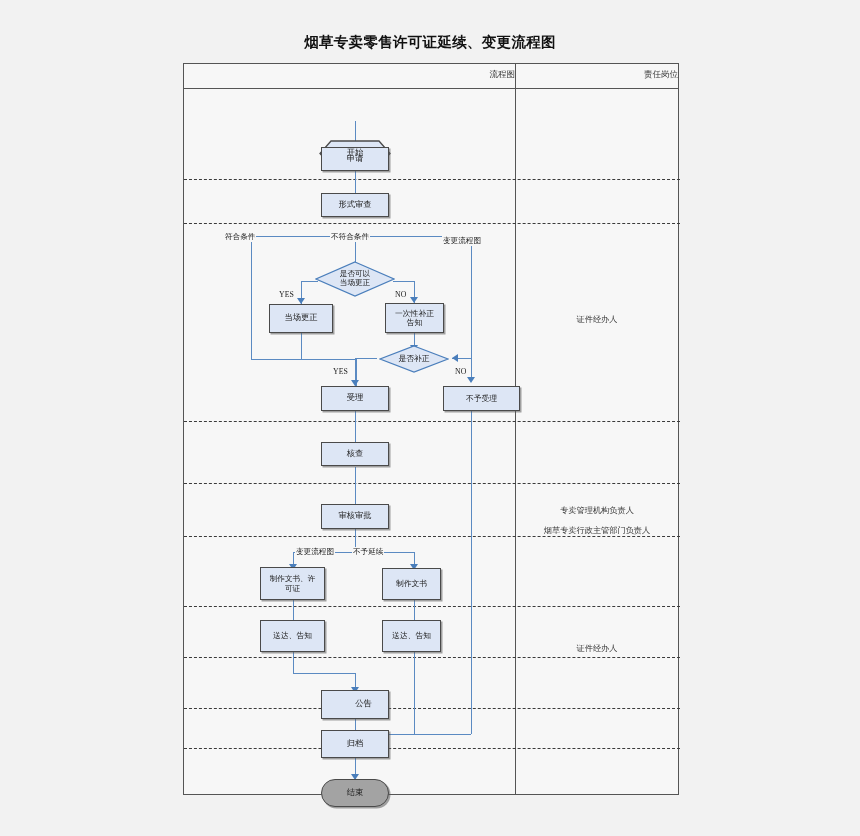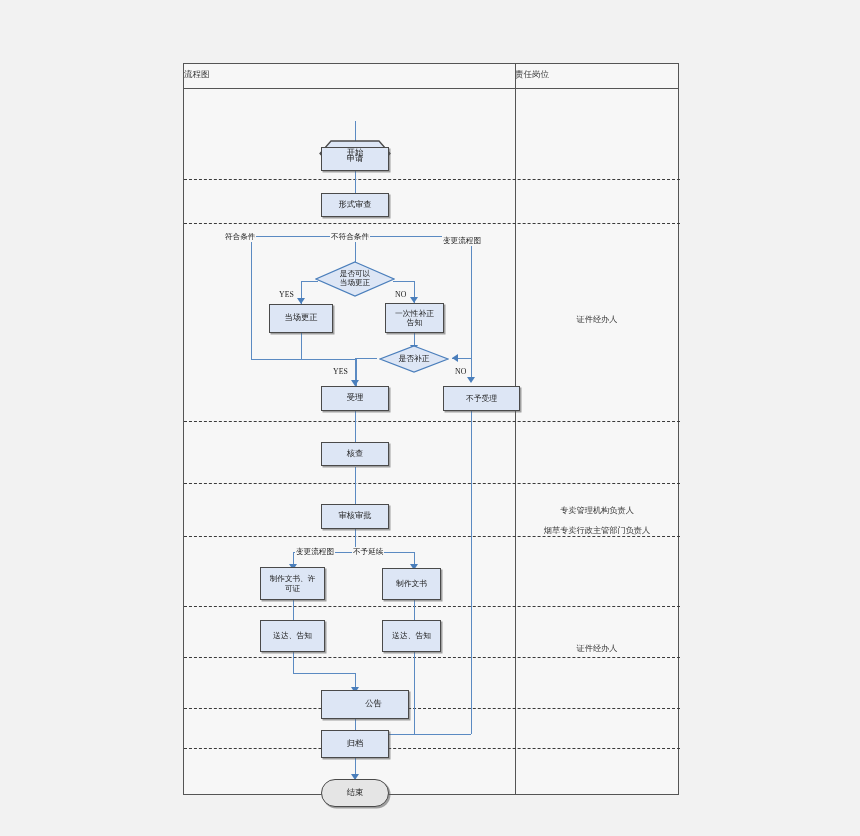--- a/index.html
+++ b/index.html
@@ -57,21 +57,21 @@
     left: 331px;
     width: 0;
     border-left: 1.2px solid #555;
     height: 730px;
   }
   .hdr-label {
     position: absolute;
     top: 5px;
     font-size: 8.5px;
     color: #333;
-    text-align: left;
+    text-align: right;
   }
   #hdr-left  { left: 0;     width: 331px; }
   #hdr-right { left: 331px; width: 163px; }
 
   
   .lane-sep {
     position: absolute;
     left: 0;
     width: 496px;
     height: 0;
@@ -123,21 +123,21 @@
     box-shadow: none;
   }
   .node.dia .diashape {
     position: absolute;
     left: 0; top: 0;
     width: 100%; height: 100%;
   }
   .node.term {
     border: 1.3px solid #4a4a4a;
     border-radius: 14px;
-    background: #e5e5e5;
+    background: #a3a3a3;
     box-shadow: 1.5px 1.5px 0 rgba(90,90,90,0.55);
   }
 
   
   .vline {
     position: absolute;
     width: 0;
     border-left: 1.6px solid #5b8ac2;
   }
   .vline.thick { border-left-width: 2.4px; }
@@ -172,20 +172,21 @@
     font-family: "Liberation Serif", serif;
     font-size: 7.8px;
     margin-top: 14px;
   }
 </style>
 </head>
 <body>
 
 <div id="page">
 
+  <div id="title">烟草专卖零售许可证延续、变更流程图</div>
 
   <div id="frame">
 
     <div id="header-row"></div>
     <div class="hdr-label" id="hdr-left">流程图</div>
     <div class="hdr-label" id="hdr-right">责任岗位</div>
     <div class="col-divider"></div>
 
     <div class="lane-sep" style="top:115px"></div>
     <div class="lane-sep" style="top:159px"></div>
@@ -353,21 +354,21 @@
     </div>
 
     <div class="node" style="left:76px; top:556px; width:65px; height:32px;">
       <span style="font-size:7.8px;">送达、告知</span>
     </div>
 
     <div class="node" style="left:198px; top:556px; width:59px; height:32px;">
       <span style="font-size:7.8px;">送达、告知</span>
     </div>
 
-    <div class="node" style="left:137px; top:626px; width:88px; height:29px;padding-left:17px;">
+    <div class="node" style="left:137px; top:626px; width:68px; height:29px;padding-left:17px;">
       <span>公告</span>
     </div>
 
     <div class="node" style="left:137px; top:666px; width:68px; height:28px;">
       <span>归档</span>
     </div>
 
     <div class="node term" style="left:137px; top:715px; width:68px; height:28px;">
       <span>结束</span>
     </div>

